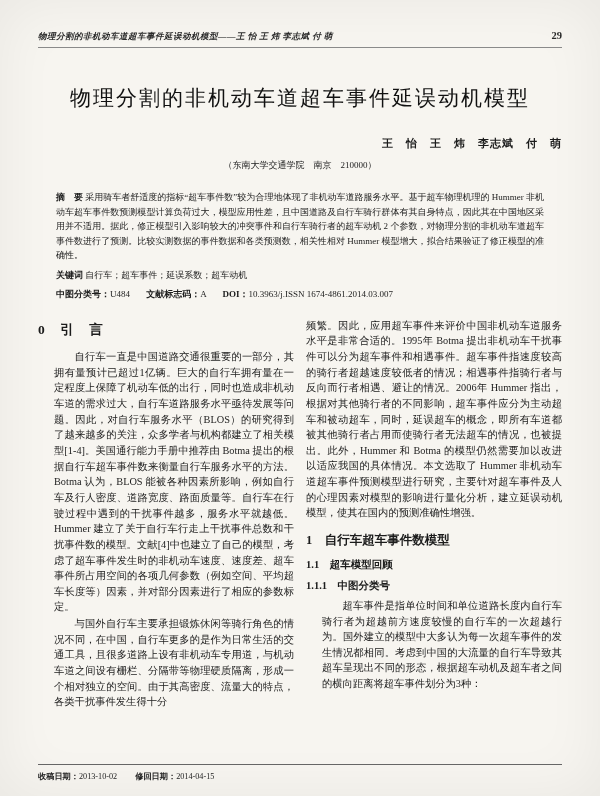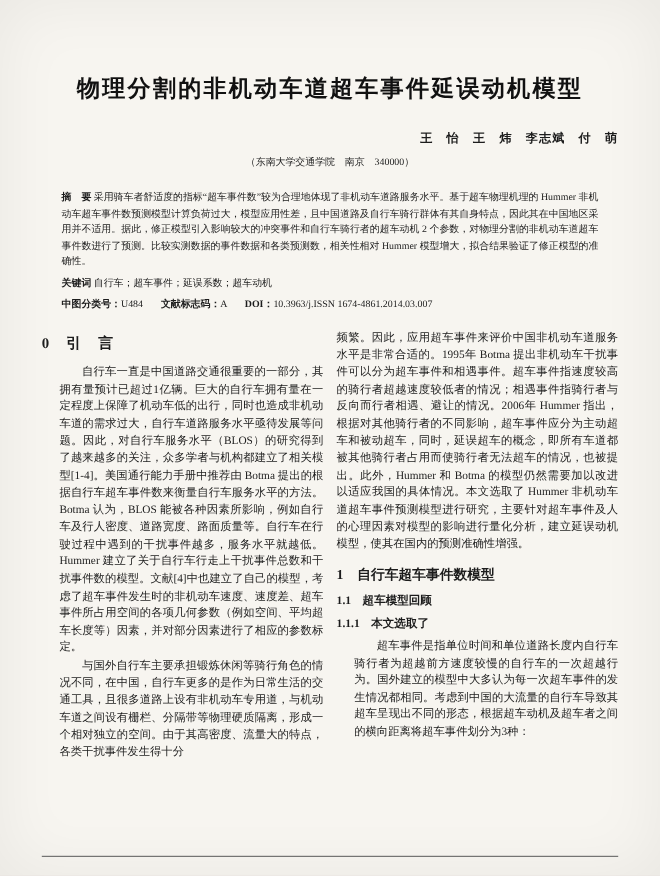--- a/index.html
+++ b/index.html
@@ -36,21 +36,21 @@
     font-size: 10.5px;
     font-weight: bold;
     color: #2a2a2a;
   }
 
   
   .title {
     margin-top: 36px;
     text-align: center;
     font-size: 21px;
-    font-weight: bold;
+    font-weight: normal;
     letter-spacing: 2px;
     color: #111;
   }
   .authors {
     margin-top: 24px;
     text-align: right;
     font-size: 11px;
     font-weight: 600;
     letter-spacing: 1px;
   }
@@ -118,25 +118,29 @@
     line-height: 1.75;
     color: #222;
   }
   .foot-gap { margin-left: 16px; }
 </style>
 </head>
 <body>
 
 <div class="page">
 
+  <div class="running-header">
+    <span class="rh-title">物理分割的非机动车道超车事件延误动机模型——王 怡 王 炜 李志斌 付 萌</span>
+    <span class="rh-page">29</span>
+  </div>
 
   <h1 class="title">物理分割的非机动车道超车事件延误动机模型</h1>
 
   <div class="authors">王　怡　王　炜　李志斌　付　萌</div>
-  <div class="affiliation">（东南大学交通学院　南京　340000）</div>
+  <div class="affiliation">（东南大学交通学院　南京　210000）</div>
 
   <div class="abstract">
     <span class="label">摘　要</span>
     <span>采用骑车者舒适度的指标“超车事件数”较为合理地体现了非机动车道路服务水平。基于超车物理机理的 Hummer 非机动车超车事件数预测模型计算负荷过大，模型应用性差，且中国道路及自行车骑行群体有其自身特点，因此其在中国地区采用并不适用。据此，修正模型引入影响较大的冲突事件和自行车骑行者的超车动机 2 个参数，对物理分割的非机动车道超车事件数进行了预测。比较实测数据的事件数据和各类预测数，相关性相对 Hummer 模型增大，拟合结果验证了修正模型的准确性。</span>
   </div>
 
   <div class="kw-line">
     <span class="label">关键词</span>
     <span>自行车；超车事件；延误系数；超车动机</span>
   </div>
@@ -152,22 +156,26 @@
     <div class="col">
       <h2 class="h-intro">0　引　言</h2>
       <p class="indent">自行车一直是中国道路交通很重要的一部分，其拥有量预计已超过1亿辆。巨大的自行车拥有量在一定程度上保障了机动车低的出行，同时也造成非机动车道的需求过大，自行车道路服务水平亟待发展等问题。因此，对自行车服务水平（BLOS）的研究得到了越来越多的关注，众多学者与机构都建立了相关模型[1-4]。美国通行能力手册中推荐由 Botma 提出的根据自行车超车事件数来衡量自行车服务水平的方法。Botma 认为，BLOS 能被各种因素所影响，例如自行车及行人密度、道路宽度、路面质量等。自行车在行驶过程中遇到的干扰事件越多，服务水平就越低。Hummer 建立了关于自行车行走上干扰事件总数和干扰事件数的模型。文献[4]中也建立了自己的模型，考虑了超车事件发生时的非机动车速度、速度差、超车事件所占用空间的各项几何参数（例如空间、平均超车长度等）因素，并对部分因素进行了相应的参数标定。</p>
       <p class="indent">与国外自行车主要承担锻炼休闲等骑行角色的情况不同，在中国，自行车更多的是作为日常生活的交通工具，且很多道路上设有非机动车专用道，与机动车道之间设有栅栏、分隔带等物理硬质隔离，形成一个相对独立的空间。由于其高密度、流量大的特点，各类干扰事件发生得十分</p>
     </div>
 
     <div class="col">
       <p>频繁。因此，应用超车事件来评价中国非机动车道服务水平是非常合适的。1995年 Botma 提出非机动车干扰事件可以分为超车事件和相遇事件。超车事件指速度较高的骑行者超越速度较低者的情况；相遇事件指骑行者与反向而行者相遇、避让的情况。2006年 Hummer 指出，根据对其他骑行者的不同影响，超车事件应分为主动超车和被动超车，同时，延误超车的概念，即所有车道都被其他骑行者占用而使骑行者无法超车的情况，也被提出。此外，Hummer 和 Botma 的模型仍然需要加以改进以适应我国的具体情况。本文选取了 Hummer 非机动车道超车事件预测模型进行研究，主要针对超车事件及人的心理因素对模型的影响进行量化分析，建立延误动机模型，使其在国内的预测准确性增强。</p>
       <h2 class="h-sec1">1　自行车超车事件数模型</h2>
       <h3 class="h-sub">1.1　超车模型回顾</h3>
-      <h4 class="h-subsub">1.1.1　本文选取了</h4>
+      <h4 class="h-subsub">1.1.1　中图分类号</h4>
       <p class="indent">超车事件是指单位时间和单位道路长度内自行车骑行者为超越前方速度较慢的自行车的一次超越行为。国外建立的模型中大多认为每一次超车事件的发生情况都相同。考虑到中国的大流量的自行车导致其超车呈现出不同的形态，根据超车动机及超车者之间的横向距离将超车事件划分为3种：</p>
     </div>
 
   </div>
 
   <div class="footer">
+    <div class="foot-line1">
+      <span class="label">收稿日期：</span><span>2013-10-02</span>
+      <span class="label foot-gap">修回日期：</span><span>2014-04-15</span>
+    </div>
   </div>
 
 </div>
 
 </body></html>

